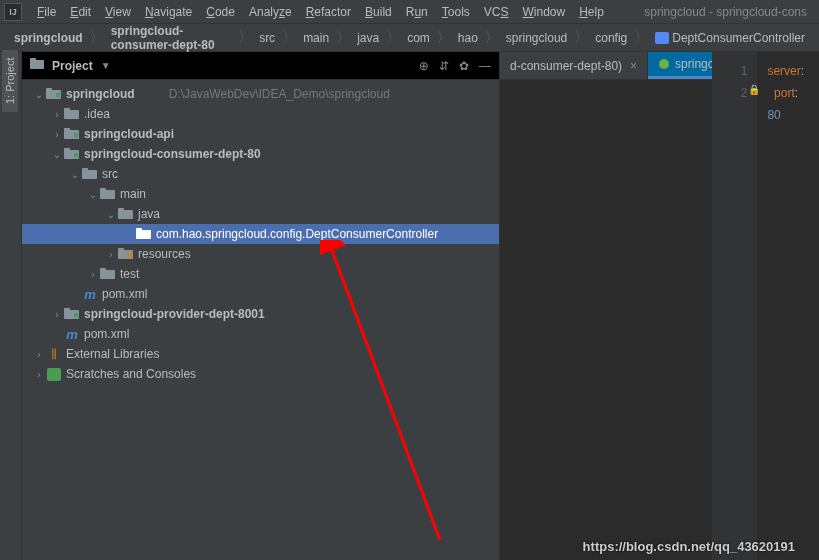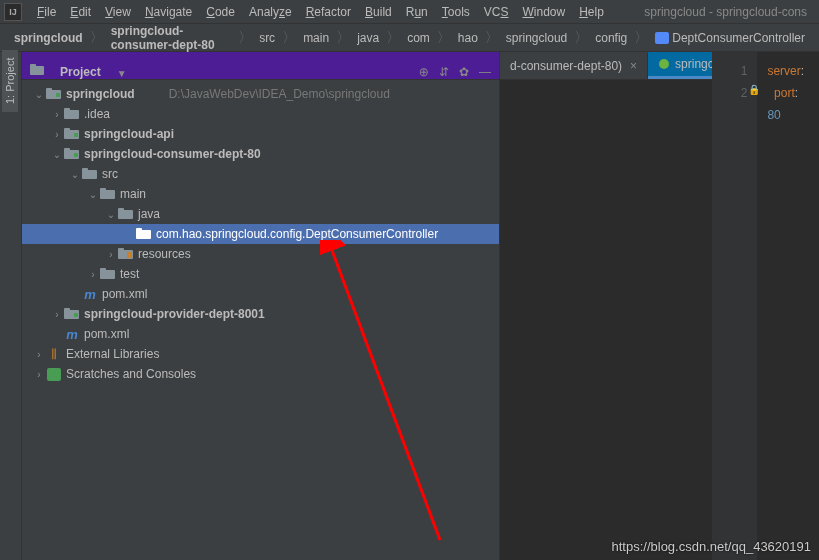--- a/index.html
+++ b/index.html
@@ -15,21 +15,21 @@
 .breadcrumb-item { padding: 2px 6px; color: #bbbbbb; display: flex; align-items: center; gap: 3px; }
 .breadcrumb-sep { color: #666; margin: 0 1px; font-size: 14px; }
 .breadcrumb .bc-icon { width: 14px; height: 12px; display: inline-block; }
 
 .main-area { display: flex; height: calc(100% - 52px); }
 
 .sidebar-gutter { width: 22px; background: #3c3f41; border-right: 1px solid #323232; position: relative; }
 .sidebar-tab { position: absolute; top: 60px; left: 2px; transform: rotate(-90deg); transform-origin: left top; white-space: nowrap; color: #bbbbbb; background: #4e5254; padding: 2px 8px; font-size: 11px; }
 
 .project-panel { width: 478px; background: #3c3f41; border-right: 1px solid #323232; display: flex; flex-direction: column; }
-.panel-header { height: 28px; background: #4c1d95; border-bottom: 1px solid #323232; display: flex; align-items: flex-end; padding: 0 8px; gap: 16px; }
+.panel-header { height: 28px; background: #000000; border-bottom: 1px solid #323232; display: flex; align-items: center; padding: 0 8px; gap: 8px; }
 .panel-header .ph-title { font-weight: bold; color: #bbbbbb; }
 .panel-header .ph-arrow { color: #888; font-size: 10px; }
 .panel-header .ph-icons { margin-left: auto; display: flex; gap: 10px; color: #888; font-size: 13px; }
 .panel-header .ph-icon { cursor: pointer; }
 
 .tree { flex: 1; overflow: auto; padding: 4px 0; }
 .tree-row { display: flex; align-items: center; height: 20px; padding-right: 8px; cursor: pointer; white-space: nowrap; }
 .tree-row.selected { background: #4b6eaf; color: #fff; }
 .tree-row .indent { display: inline-block; }
 .tree-row .arrow { width: 14px; text-align: center; color: #888; font-size: 10px; }
@@ -47,21 +47,21 @@
 .editor-tab .close { color: #888; margin-left: 3px; }
 .editor-tab .tab-icon { width: 12px; height: 12px; }
 
 .code-area { flex: 1; display: flex; background: #2b2b2b; font-family: Consolas, monospace; font-size: 14px; position: relative; }
 .gutter { width: 50px; background: #313335; color: #606366; text-align: right; padding: 8px 10px 0 0; line-height: 22px; }
 .code-lines { padding: 8px 10px; line-height: 22px; }
 .code-lines .kw { color: #cc7832; margin-top: 11px; }
 .code-lines .num { color: #6897bb; }
 .lock-icon { position: absolute; left: 36px; top: 32px; color: #606366; font-size: 10px; }
 
-.footer-link { position: absolute; bottom: 6px; right: 8px; color: #cccccc; font-size: 13px; text-shadow: 0 0 2px #000; }
+.footer-link { position: absolute; bottom: 6px; right: 24px; color: #cccccc; font-size: 13px; text-shadow: 0 0 2px #000; font-weight: bold; }
 
 .arrow-overlay { position: absolute; left: 320px; top: 240px; pointer-events: none; z-index: 100; }
 
 svg.folder-ico { fill: #87939a; }
 </style>
 </head>
 <body>
 
 <div class="menubar">
   <div class="logo">IJ</div>

